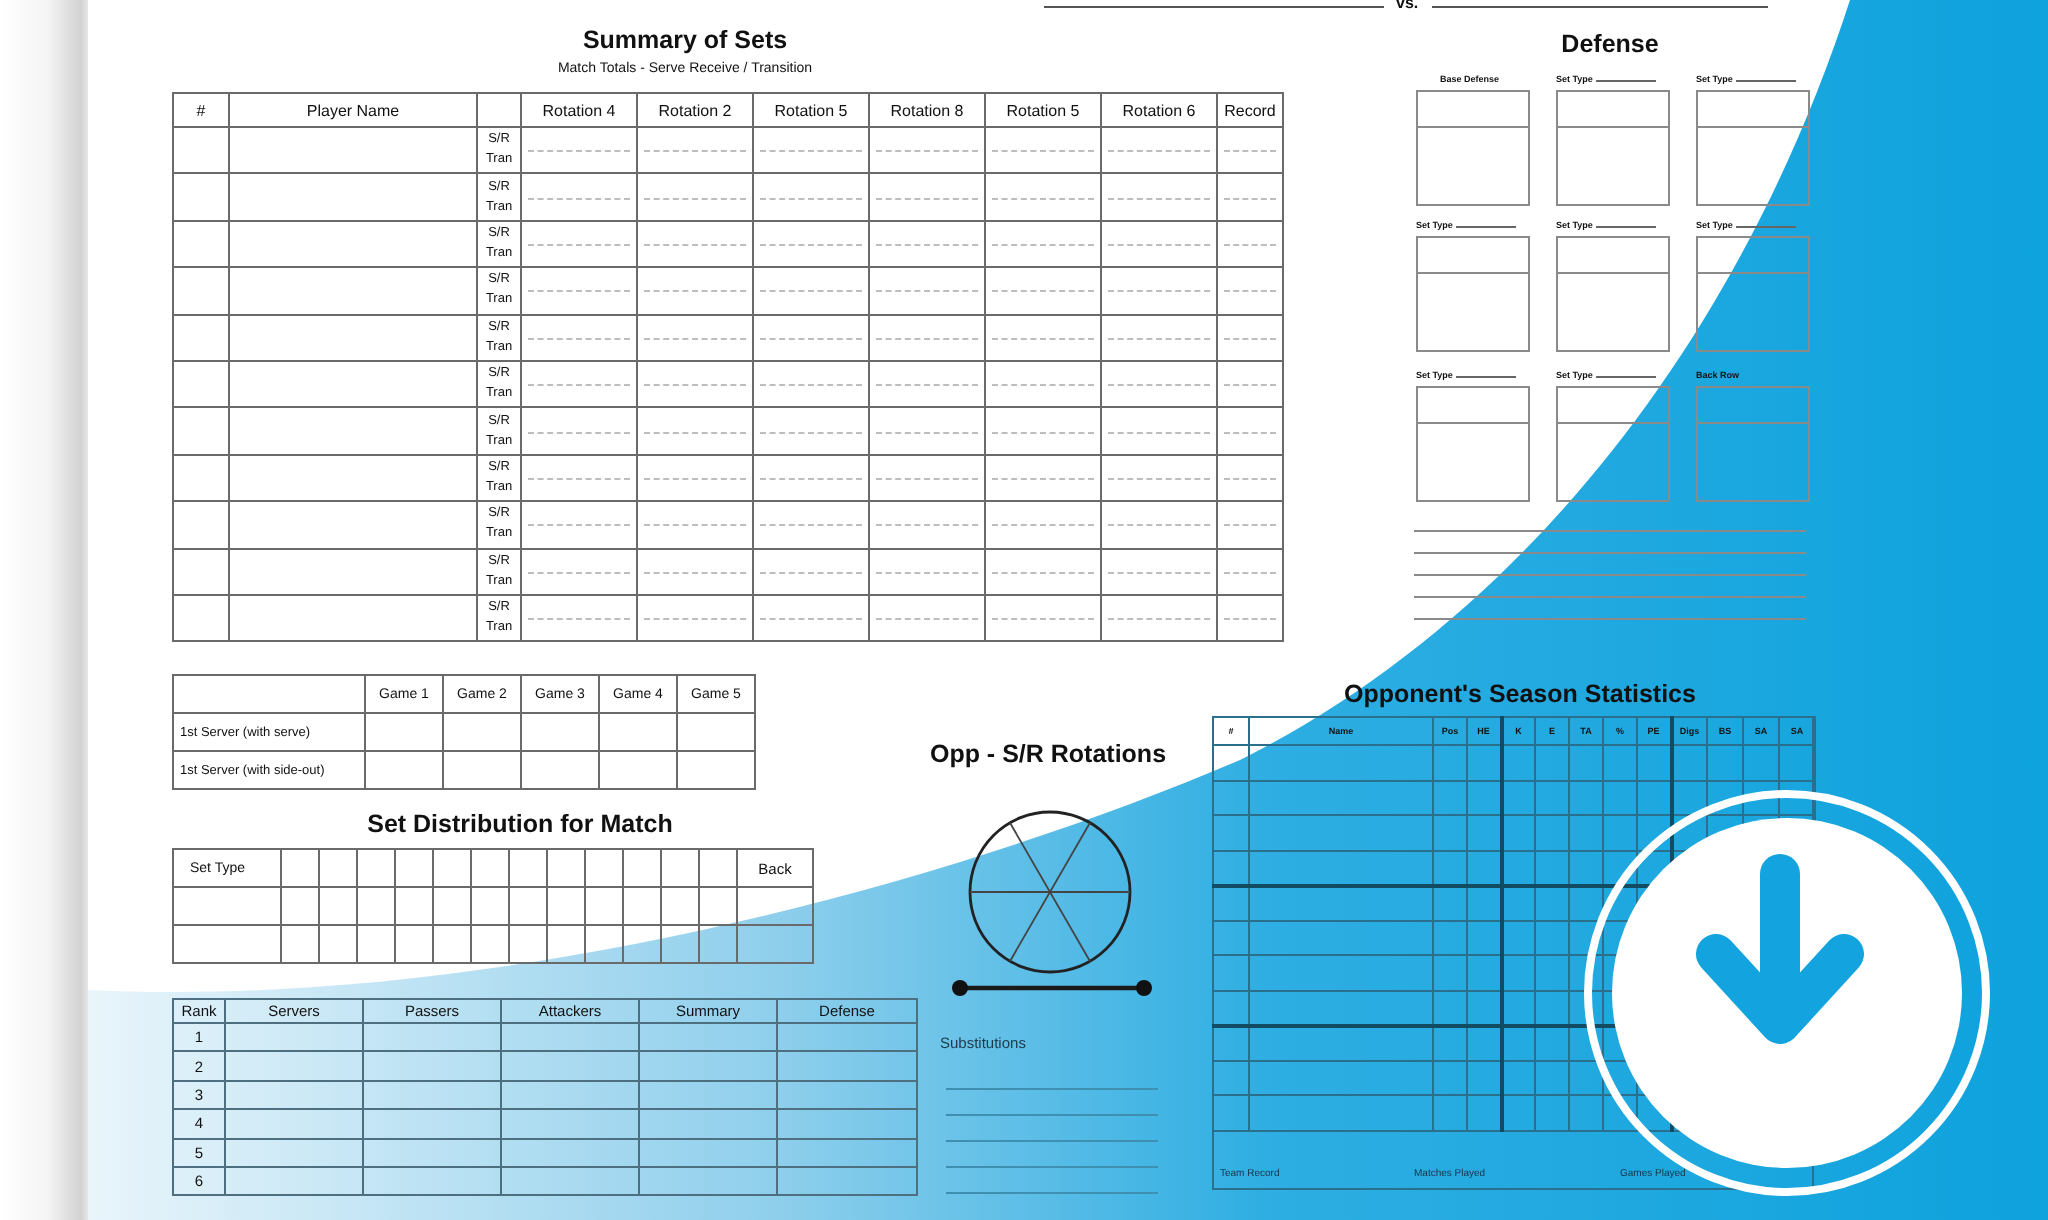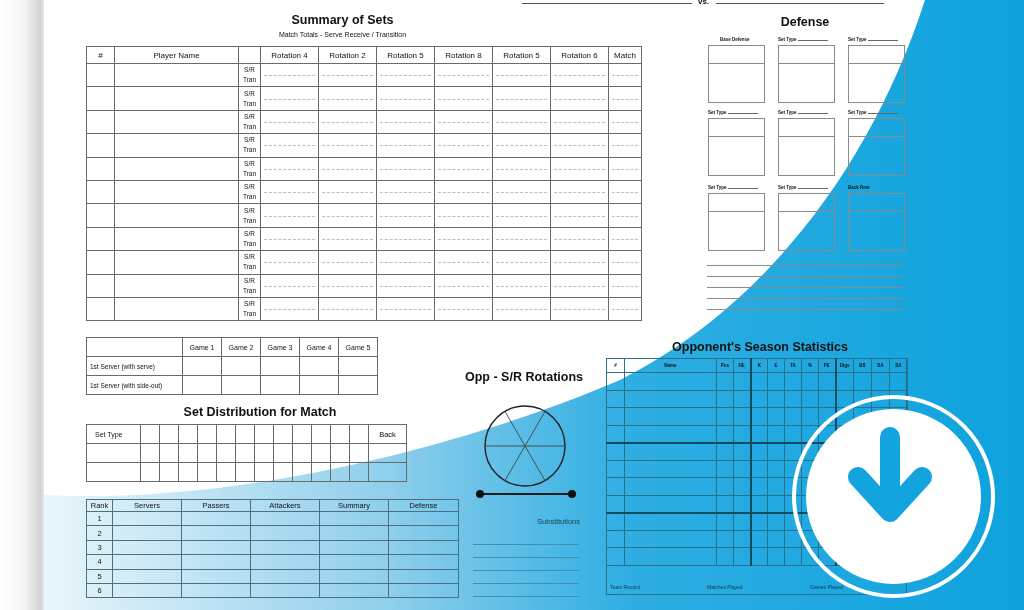--- a/index.html
+++ b/index.html
@@ -113,21 +113,21 @@
     <tr>
       <th>#</th>
       <th>Player Name</th>
       <th></th>
       <th>Rotation 4</th>
       <th>Rotation 2</th>
       <th>Rotation 5</th>
       <th>Rotation 8</th>
       <th>Rotation 5</th>
       <th>Rotation 6</th>
-      <th>Match</th>
+      <th>Record</th>
     </tr>
   </thead>
   <tbody id="summary-body">
       <tr>
         <td></td>
         <td></td>
         <td class="sr"><span>S/R</span><br><span>Tran</span></td>
         <td class="rot"></td>
         <td class="rot"></td>
         <td class="rot"></td>
@@ -442,21 +442,21 @@
   <circle cx="43" cy="43" r="40" fill="none" stroke="#222" stroke-width="1.4"></circle>
   <line x1="3" y1="43" x2="83" y2="43" stroke="#444" stroke-width="0.9"></line>
   <line x1="23" y1="8.4" x2="63" y2="77.6" stroke="#444" stroke-width="0.9"></line>
   <line x1="63" y1="8.4" x2="23" y2="77.6" stroke="#444" stroke-width="0.9"></line>
 </svg>
 <svg class="abs" style="left:474px; top:488px;" width="104" height="12" viewBox="0 0 104 12">
   <line x1="6" y1="6" x2="98" y2="6" stroke="#1a1a1a" stroke-width="2.2"></line>
   <circle cx="6" cy="6" r="4" fill="#111"></circle>
   <circle cx="98" cy="6" r="4" fill="#111"></circle>
 </svg>
-<div class="abs" style="left:470px; top:517px; width:110px; text-align:right; font-size:7.5px; color:#1d3c4b;">Substitutions</div>
+<div class="abs" style="left:470px; top:517px; width:110px; text-align:left; font-size:7.5px; color:#1d3c4b;">Substitutions</div>
 <div class="h-line" style="left:473px; top:544px; width:106px; background:#3f8fb0;"></div>
 <div class="h-line" style="left:473px; top:557px; width:106px; background:#3f8fb0;"></div>
 <div class="h-line" style="left:473px; top:570px; width:106px; background:#3f8fb0;"></div>
 <div class="h-line" style="left:473px; top:583px; width:106px; background:#3f8fb0;"></div>
 <div class="h-line" style="left:473px; top:596px; width:106px; background:#3f8fb0;"></div>
 
 <div class="abs title" style="left:760px; top:15px; width:90px;">Defense</div>
 <div id="defense-area">
     <div class="defense-label" style="left: 720px; top: 37px;"><span>Base Defense</span></div>
     <div class="defense-box" style="left: 708px; top: 45px;"></div>

